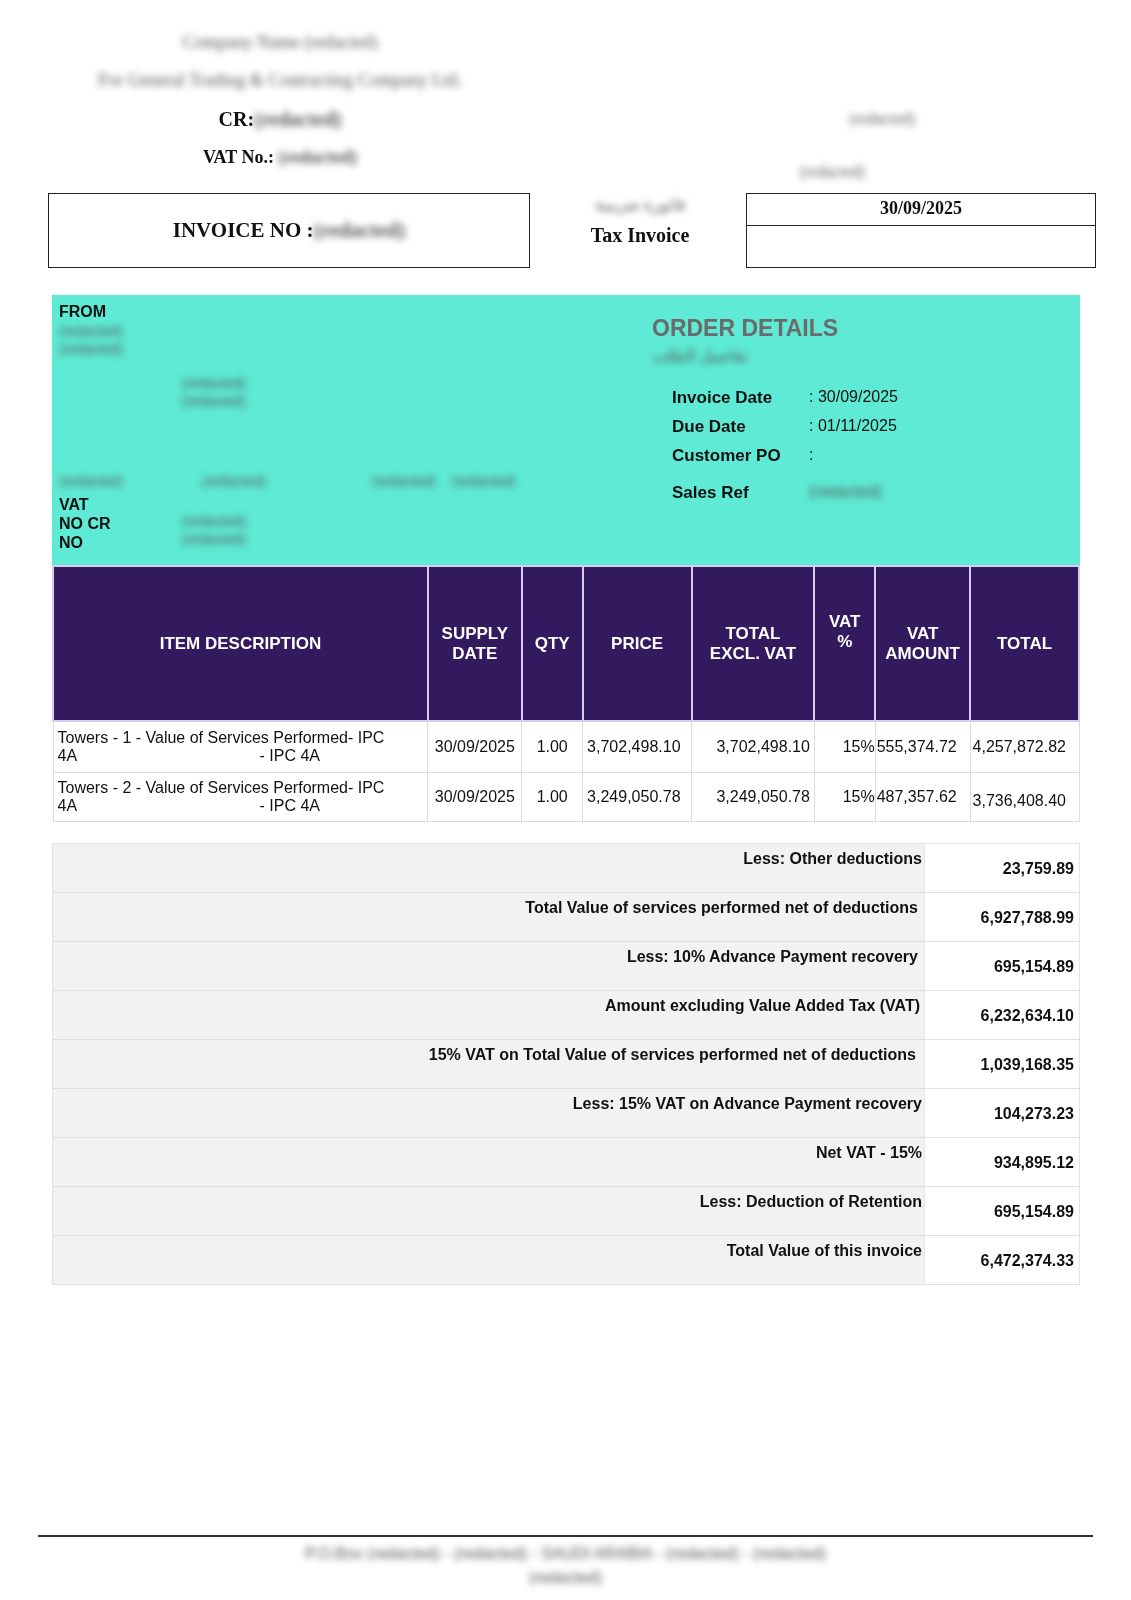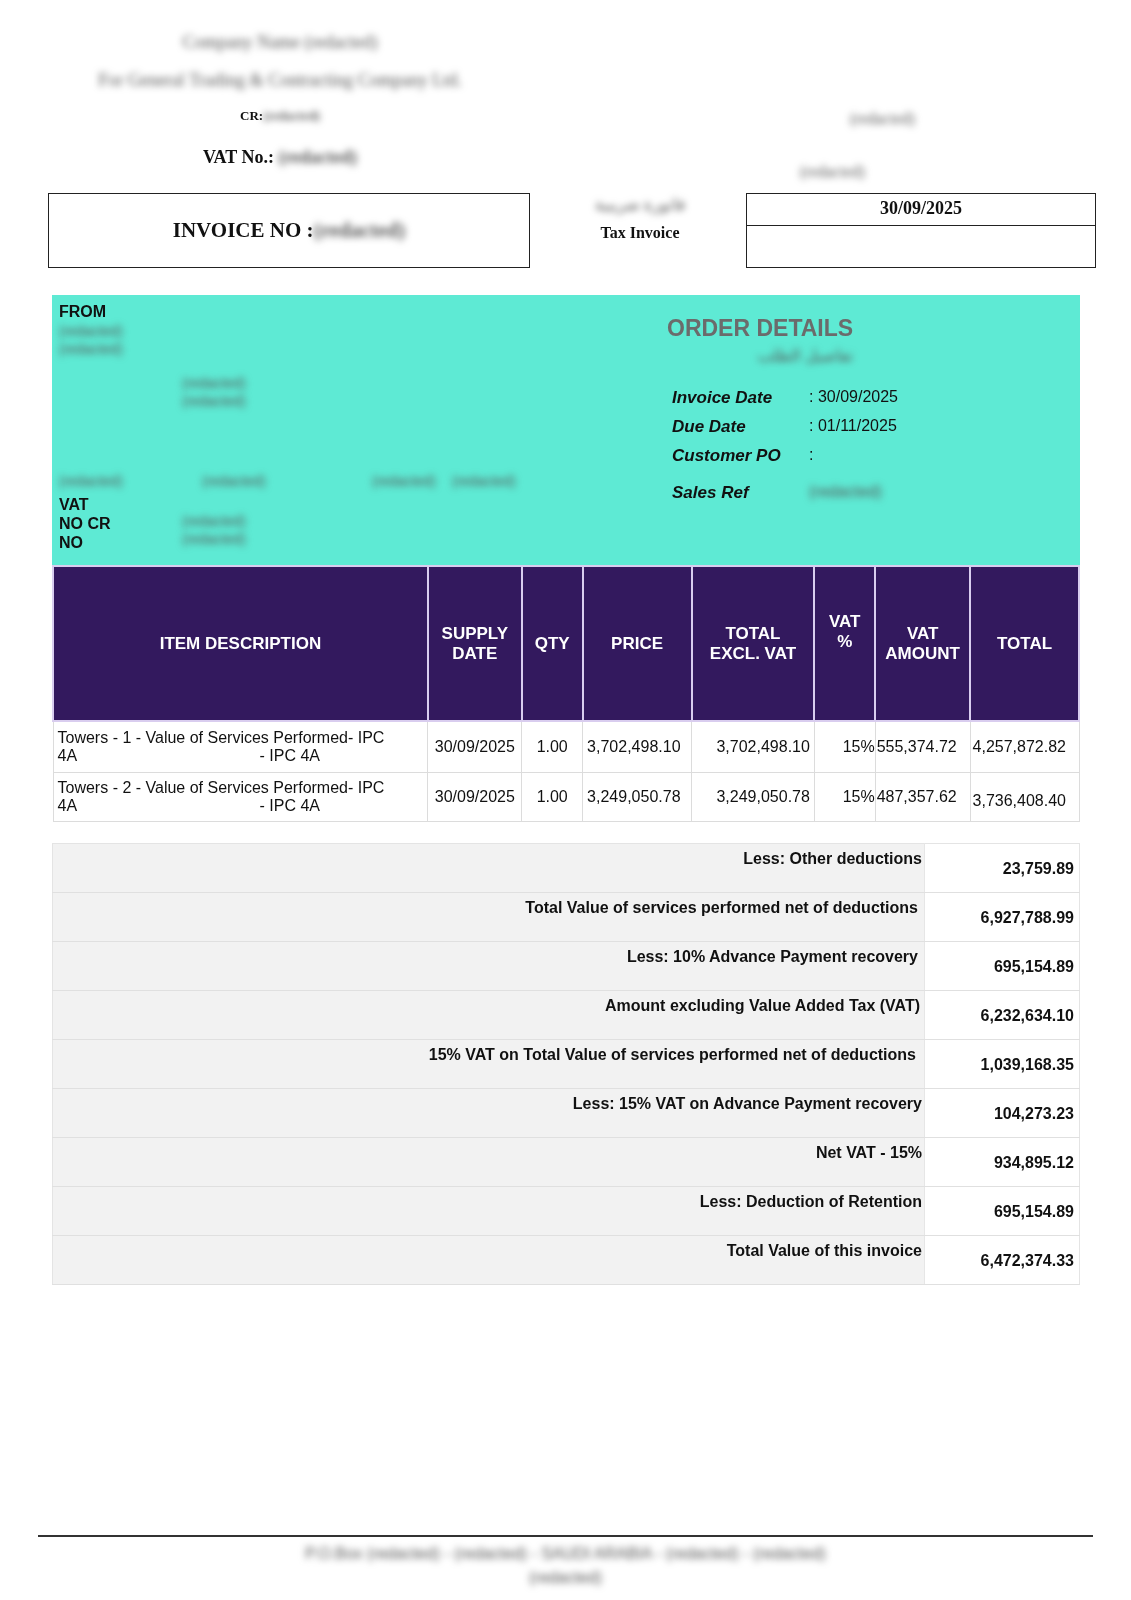--- a/index.html
+++ b/index.html
@@ -3,46 +3,46 @@
 <meta charset="utf-8">
 <style>
   * { box-sizing: border-box; margin: 0; padding: 0; }
   html, body { width: 1131px; height: 1600px; background: #ffffff; overflow: hidden; }
   body { position: relative; font-family: "Liberation Sans", sans-serif; color: #111; }
   .blur { filter: blur(3.5px); color: #555; }
 
   .company-line { position: absolute; left: 0; width: 560px; text-align: center; font-family: "Liberation Serif", serif; font-size: 18px; }
   #co-name { top: 32px; font-size: 18px; }
   #co-sub { top: 70px; font-size: 18px; }
-  #co-cr { top: 108px; font-weight: bold; font-size: 13px; }
+  #co-cr { top: 108px; font-weight: bold; font-size: 20px; }
   #co-vat { top: 147px; font-weight: bold; font-size: 18px; }
 
   .right-blur { position: absolute; font-family: "Liberation Serif", serif; font-size: 16px; }
   #cr-ar { top: 110px; left: 850px; }
   #vat-ar { top: 163px; left: 800px; }
 
   #invoice-box { position: absolute; left: 48px; top: 193px; width: 482px; height: 75px; border: 1.5px solid #222; display: flex; align-items: center; justify-content: center; font-family: "Liberation Serif", serif; font-weight: bold; font-size: 21px; }
   #tax-title { position: absolute; left: 570px; top: 195px; width: 140px; text-align: center; font-family: "Liberation Serif", serif; }
   #tax-title .ar { font-size: 16px; }
-  #tax-title .en { font-weight: bold; font-size: 16px; margin-top: 10px; }
+  #tax-title .en { font-weight: bold; font-size: 20px; margin-top: 10px; }
 
   #date-box { position: absolute; left: 746px; top: 193px; width: 350px; height: 75px; border: 1.5px solid #222; font-family: "Liberation Serif", serif; font-weight: bold; font-size: 18px; }
   #date-box .r1 { height: 32px; border-bottom: 1.5px solid #222; text-align: center; line-height: 28px; }
   #date-box .r2 { text-align: center; line-height: 30px; }
 
   #info-panel { position: absolute; left: 52px; top: 295px; width: 1028px; height: 270px; background: #5eead4; }
   .from-label { position: absolute; left: 7px; top: 8px; font-weight: bold; font-size: 16px; }
   .from-line { position: absolute; font-size: 14px; }
   .vat-labels { position: absolute; left: 7px; top: 200px; font-weight: bold; font-size: 16px; line-height: 19px; }
 
-  #order-details { position: absolute; left: 615px; top: 20px; text-align: right; }
+  #order-details { position: absolute; left: 600px; top: 20px; }
   #order-details .title { font-weight: bold; font-size: 23px; color: #6b6b6b; }
   #order-details .ar { font-size: 16px; margin-top: 4px; }
   .od-row { position: absolute; left: 5px; font-size: 17px; }
-  .od-label { position: absolute; left: 0; font-weight: bold; white-space: nowrap; font-style: italic; }
+  .od-label { position: absolute; left: 0; font-weight: bold; white-space: nowrap; }
   .od-val { position: absolute; left: 137px; white-space: nowrap; font-size: 16px; }
 
   table { border-collapse: collapse; }
   #items { position: absolute; left: 52px; top: 565px; width: 1028px; }
   #items th { background: #33195e; color: #fff; font-weight: bold; font-size: 17px; height: 155px; border: 2px solid #d9cdef; text-align: center; line-height: 20px; }
   #items td { font-size: 16px; height: 49px; border: 1px solid #dcdcdc; padding: 0 4px; white-space: nowrap; }
   #items td.desc { white-space: normal; line-height: 18px; padding: 0 4px; }
   #items td.num { text-align: right; }
   #items td.ctr { text-align: center; }
 

